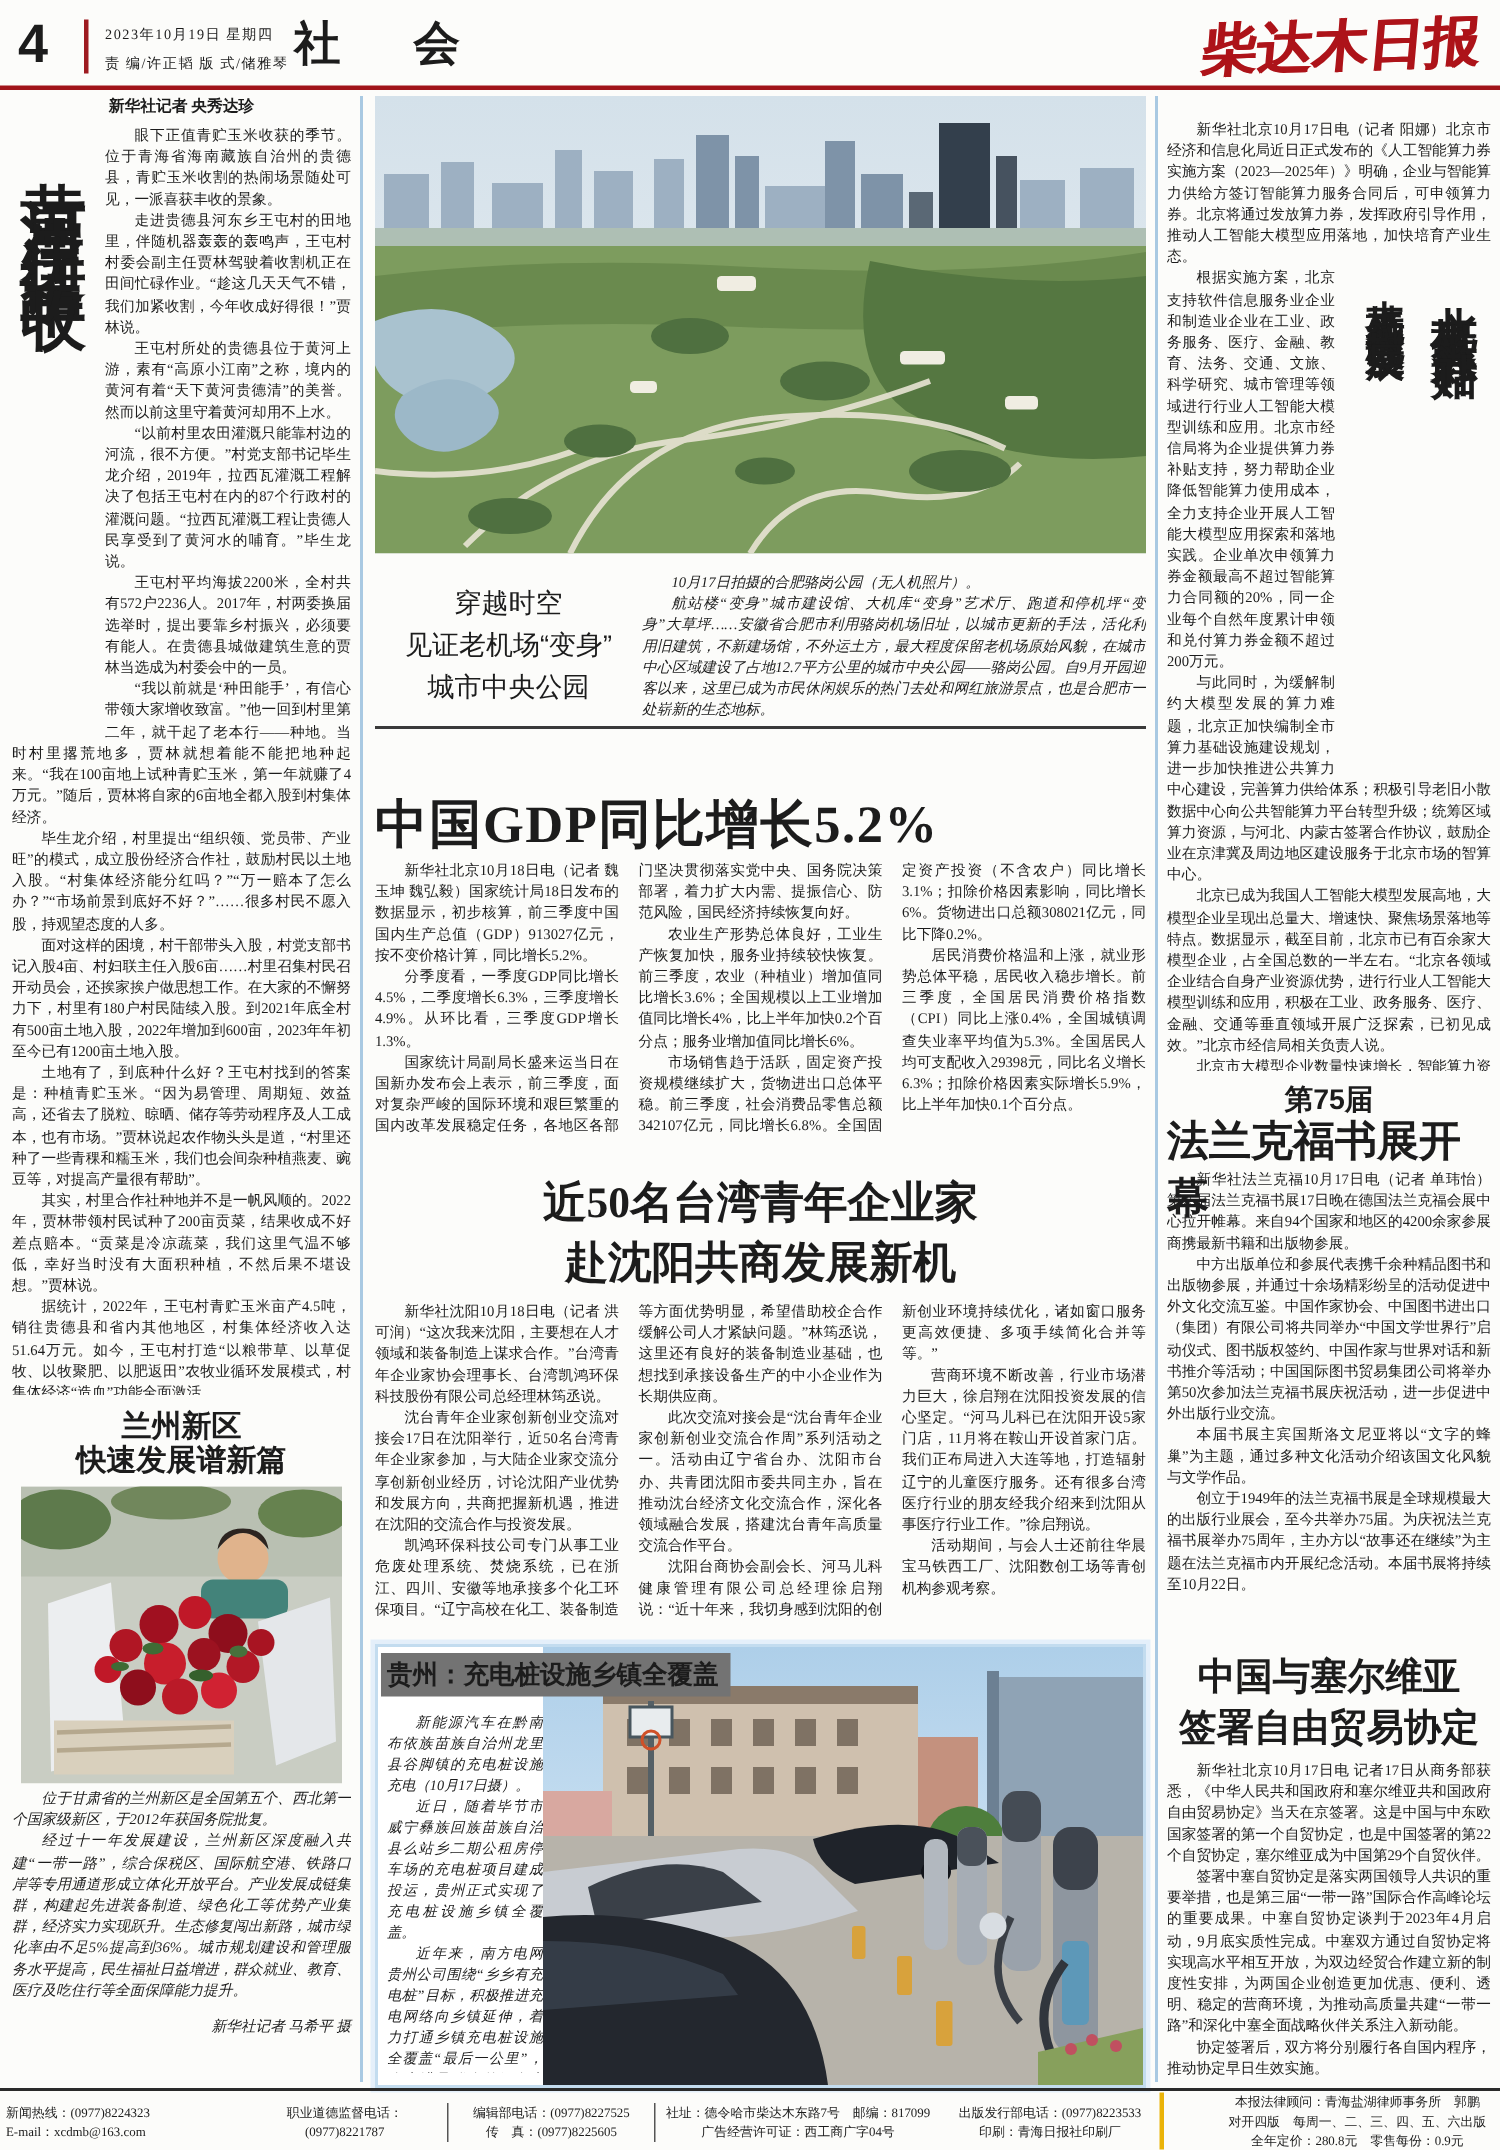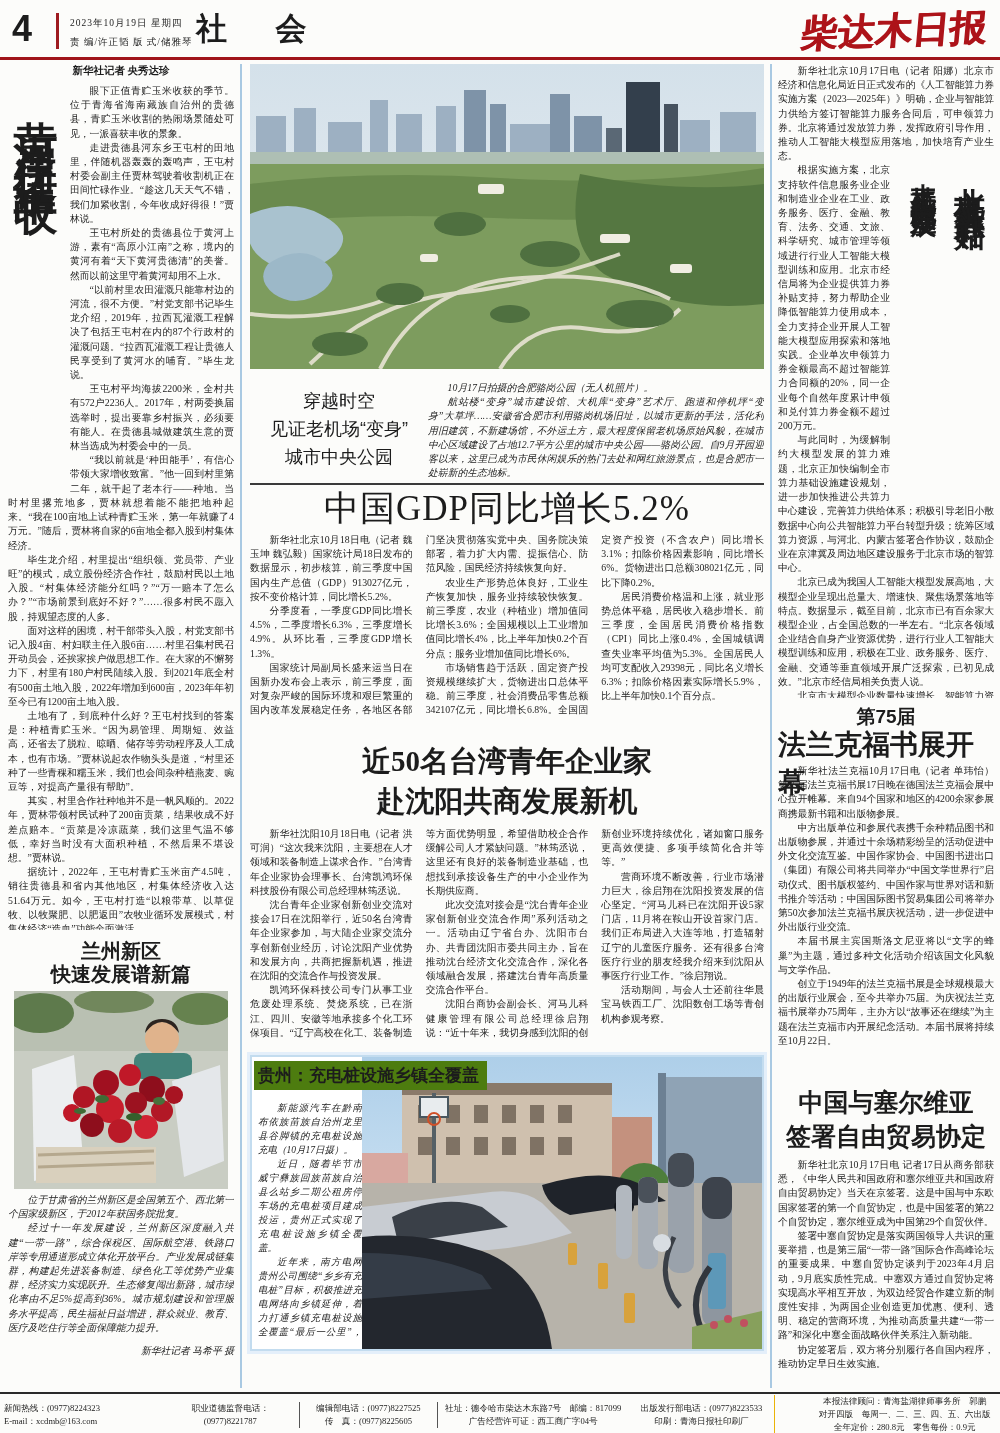--- a/index.html
+++ b/index.html
@@ -15,21 +15,21 @@
   .hdr-date{position:absolute;left:70px;top:17px;font-size:9.5px;letter-spacing:1px;}
   .hdr-editors{position:absolute;left:70px;top:36px;font-size:9.5px;letter-spacing:1px;}
   .section-title{position:absolute;left:196px;top:8px;font-size:31px;font-weight:bold;letter-spacing:20px;font-family:"Liberation Sans",sans-serif;}
   .masthead{position:absolute;right:14px;top:6px;font-size:37px;font-weight:900;color:#ad1319;
     transform:skewX(-7deg) rotate(-2deg);letter-spacing:0px;text-shadow:1px 0 0 #ad1319;}
   .hdr-rule{position:absolute;left:0;top:57px;width:1000px;height:3px;background:#a01419;}
   
   .col-div{position:absolute;top:64px;height:1324px;width:2px;background:#a9c9e2;}
   .left-col{position:absolute;left:8px;top:64px;width:226px;}
   .center-col{position:absolute;left:250px;top:64px;width:514px;}
-  .right-col{position:absolute;left:778px;top:64px;width:216px;}
+  .right-col{position:absolute;left:778px;top:80px;width:216px;}
   
   .body-txt{font-size:9.8px;line-height:14.2px;text-align:justify;}
   .body-txt p{margin:0;text-indent:2em;}
   .kai{font-style:italic;}
   .credit{text-align:right;font-style:italic;font-size:9.8px;margin-top:2px;}
   
   .byline{font-size:10.5px;text-align:center;font-weight:bold;height:16px;}
   .harvest-body{height:846px;overflow:hidden;margin-top:4px;}
   .v-head-left{
     float:left;width:54px;height:398px;margin:2px 8px 4px 0;
@@ -39,27 +39,27 @@
   .lz{margin-top:10px;}
   .lz-head{font-size:20px;font-weight:bold;text-align:center;line-height:23px;font-family:"Liberation Sans",sans-serif;}
   .lz-photo{display:block;margin:5px auto 4px auto;}
   .lz-cap{height:150px;overflow:hidden;}
   
   .caption-row{display:flex;margin-top:8px;height:96px;}
   .cap-head{width:178px;text-align:center;font-size:18px;font-weight:normal;line-height:28px;padding-top:6px;font-family:"Liberation Sans",sans-serif;}
   .cap-text{flex:1;overflow:hidden;}
   .center-rule{border-bottom:2.5px solid #3a3a3a;margin-top:6px;}
   .gdp-kicker{font-size:20px;font-weight:bold;text-align:center;margin-top:8px;height:24px;font-family:"Liberation Sans",sans-serif;}
-  .gdp-headline{font-size:35px;font-weight:400;text-align:center;height:44px;letter-spacing:1px;}
+  .gdp-headline{font-size:35px;font-weight:700;height:44px;letter-spacing:1px;margin-top:40px;}
   .cols3{column-count:3;column-gap:13px;column-fill:auto;height:190px;overflow:hidden;margin-top:4px;}
   .tw-headline{font-size:29px;font-weight:900;text-align:center;line-height:40px;margin-top:18px;height:80px;}
   .tw-cols{height:216px;margin-top:6px;}
   .gz-box{position:relative;margin-top:12px;height:292px;border:2px solid #c3dcef;box-shadow:0 0 0 3px #e4effa;background:#fff;overflow:hidden;}
   .gz-photo{position:absolute;right:0;top:0;}
-  .gz-head{position:absolute;left:2px;top:4px;z-index:3;background:#4d7c0f;padding:3px 8px 3px 4px;font-size:17px;font-weight:bold;font-family:Liberation Sans, sans-serif;}
+  .gz-head{position:absolute;left:2px;top:4px;z-index:3;background:#737373;padding:3px 8px 3px 4px;font-size:17px;font-weight:bold;font-family:Liberation Sans, sans-serif;}
   .gz-txt{position:absolute;left:6px;top:44px;width:104px;height:240px;overflow:hidden;z-index:3;font-size:9.5px;line-height:14px;}
   
   .bj-body{height:634px;overflow:hidden;}
   .v-head-right{
     float:right;width:96px;height:332px;margin:0 0 4px 8px;
     writing-mode:vertical-rl;text-orientation:upright;text-indent:0;
   }
   .v-head-right .l1{font-size:31px;font-weight:900;letter-spacing:4px;line-height:50px;}
   .v-head-right .l2{font-size:26px;font-weight:900;letter-spacing:3px;line-height:42px;}
   .fk-kicker{font-size:19px;font-weight:bold;text-align:center;margin-top:6px;height:22px;font-family:"Liberation Sans",sans-serif;}
@@ -68,21 +68,21 @@
   .sb-headline{font-size:25px;font-weight:900;text-align:center;line-height:34px;margin-top:10px;height:68px;}
   .sb-body{height:210px;overflow:hidden;margin-top:4px;}
   
   .footer{position:absolute;left:0;top:1392px;width:1000px;height:41px;border-top:2px solid #2a2a2a;display:flex;align-items:center;font-size:8.6px;line-height:13px;}
   .fcell{padding:0 6px;text-align:center;}
   .fc1{width:17%;text-align:left;padding-left:4px;}
   .fc2{width:14%;}
   .fc3{width:14%;border-left:1px solid #555;}
   .fc4{width:20%;border-left:1px solid #555;}
   .fc5{width:15%;}
-  .fc6{width:20%;border-left:1px solid #eab308;padding-left:40px;}
+  .fc6{width:20%;border-left:3px solid #eab308;padding-left:40px;}
 </style>
 </head>
 <body>
 
 <div class="hdr">
   <div class="page-num">4</div>
   <div class="hdr-bar"></div>
   <div class="hdr-date">2023年10月19日 星期四</div>
   <div class="hdr-editors">责 编/许正韬    版 式/储雅琴</div>
   <div class="section-title">社 会</div>

